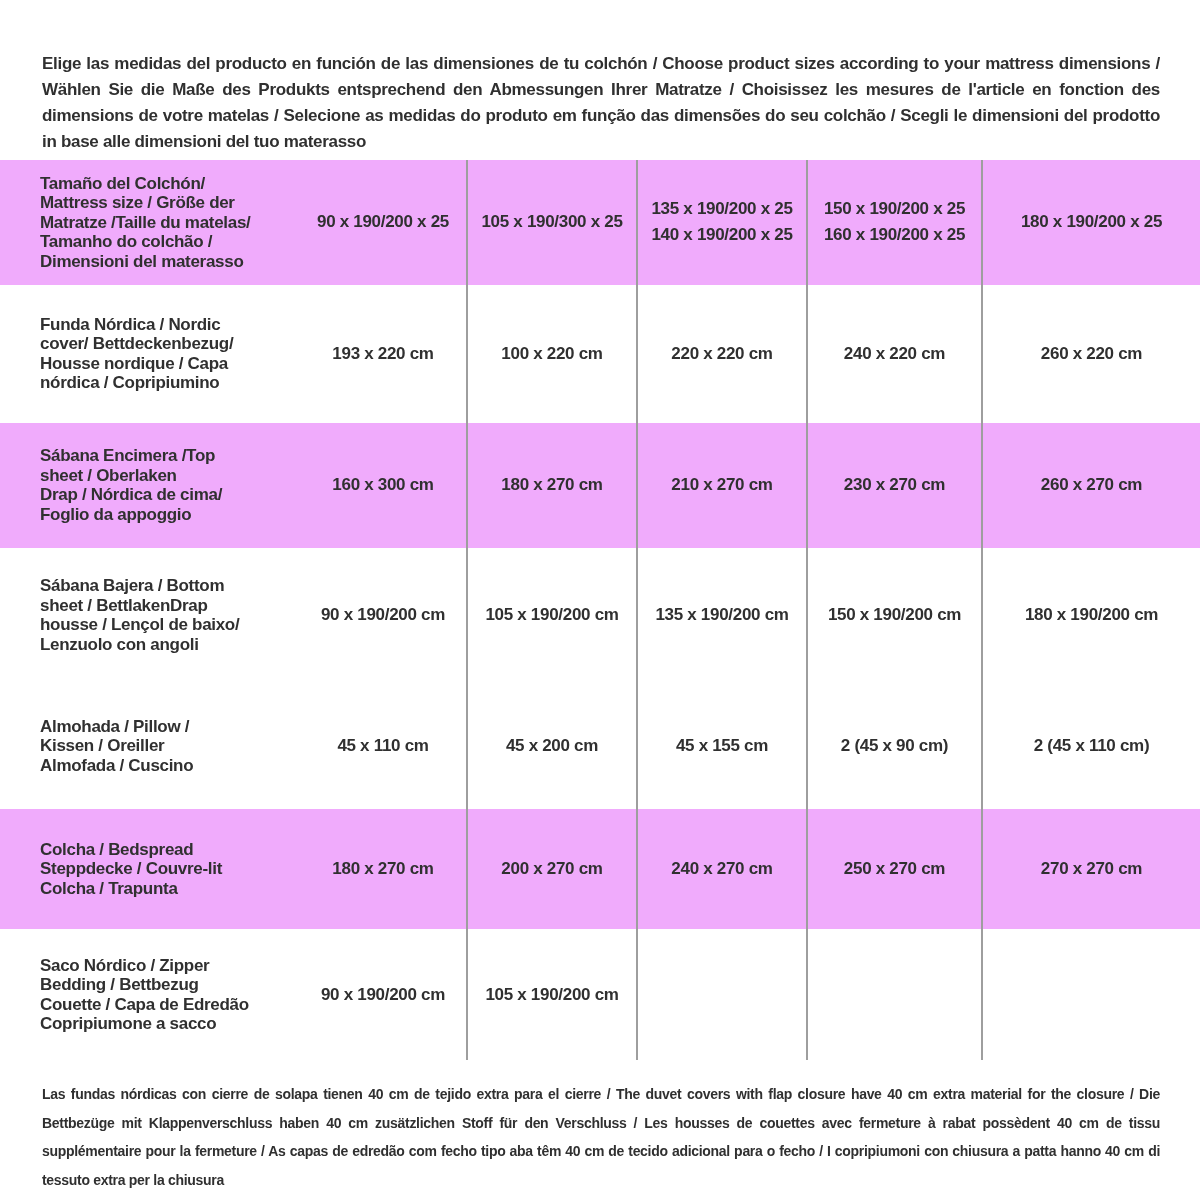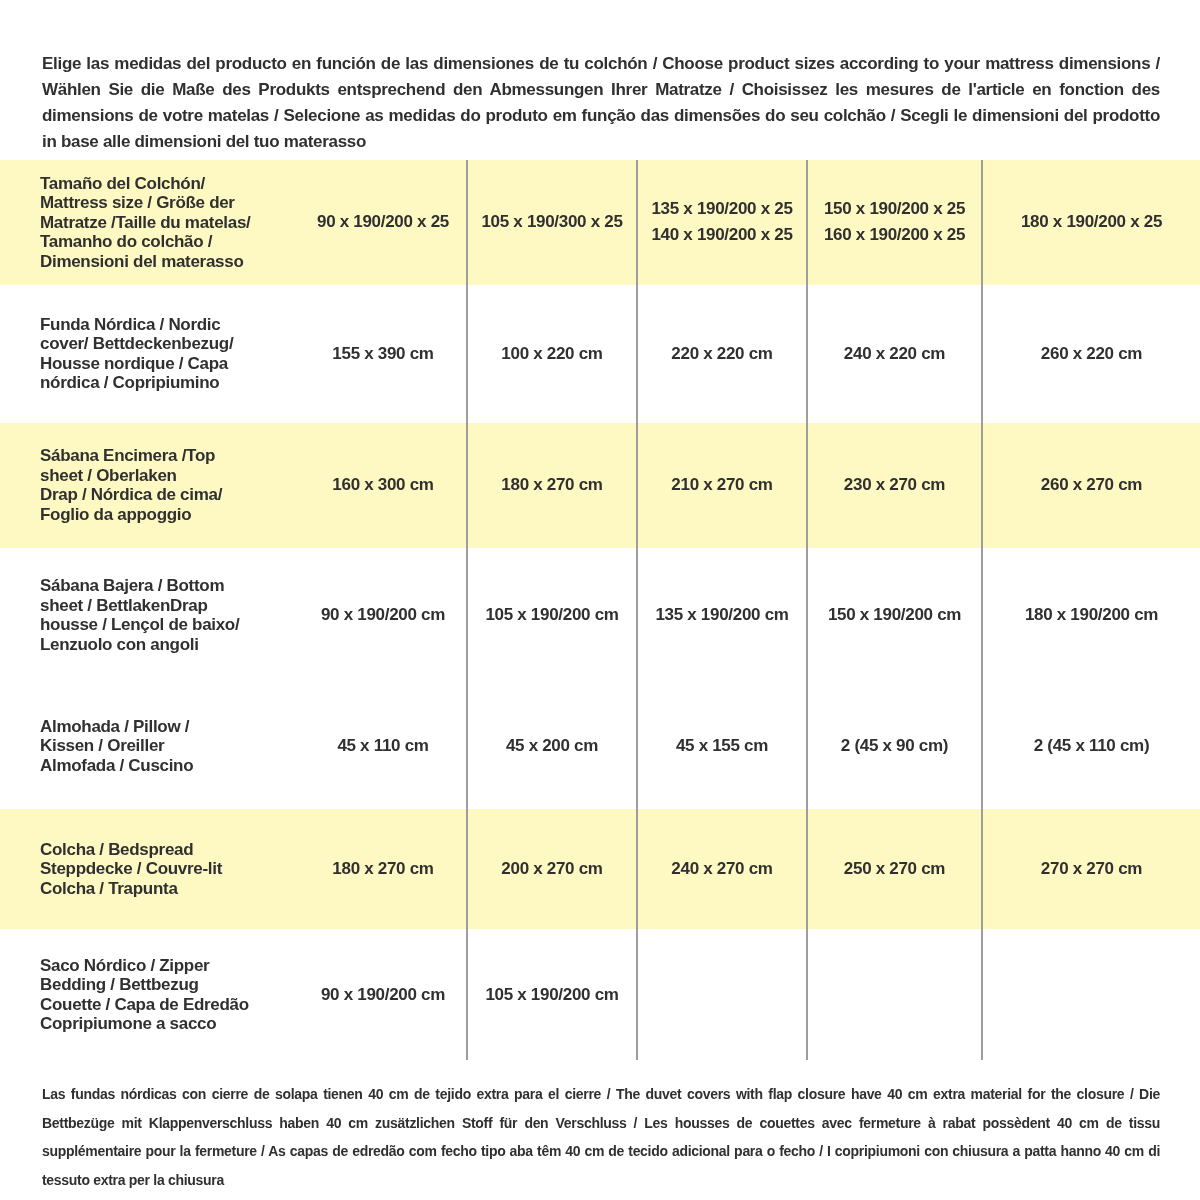--- a/index.html
+++ b/index.html
@@ -24,21 +24,21 @@
     top:160px;left:0;
     width:1200px;height:900px;
     border-collapse:collapse;
     table-layout:fixed;
   }
   .size-table td{
     vertical-align:middle;
     font-size:17px;
     letter-spacing:-0.3px;
   }
-  .size-table tr.shade{background:#fef9c3;}
+  .size-table tr.shade{background:#f0abfc;}
   .size-table td.lbl{
     padding-left:40px;padding-right:6px;
     text-align:left;
     line-height:19.5px;
     white-space:pre-line;
   }
   .size-table td.val{
     text-align:center;
     line-height:26px;
     white-space:pre-line;
@@ -83,21 +83,21 @@
 140 x 190/200 x 25</td>
       <td class="val">150 x 190/200 x 25
 160 x 190/200 x 25</td>
       <td class="val">180 x 190/200 x 25</td>
     </tr>
     <tr style="height:118px">
       <td class="lbl">Funda Nórdica /  Nordic
 cover/ Bettdeckenbezug/
 Housse nordique  / Capa
 nórdica / Copripiumino</td>
-      <td class="val">155 x 390 cm</td>
+      <td class="val">193 x 220 cm</td>
       <td class="val">100 x 220 cm</td>
       <td class="val">220 x 220 cm</td>
       <td class="val">240 x 220 cm</td>
       <td class="val">260 x 220 cm</td>
     </tr>
     <tr class="shade" style="height:107px">
       <td class="lbl">Sábana Encimera /Top
 sheet / Oberlaken
 Drap / Nórdica de cima/
 Foglio da appoggio</td>

